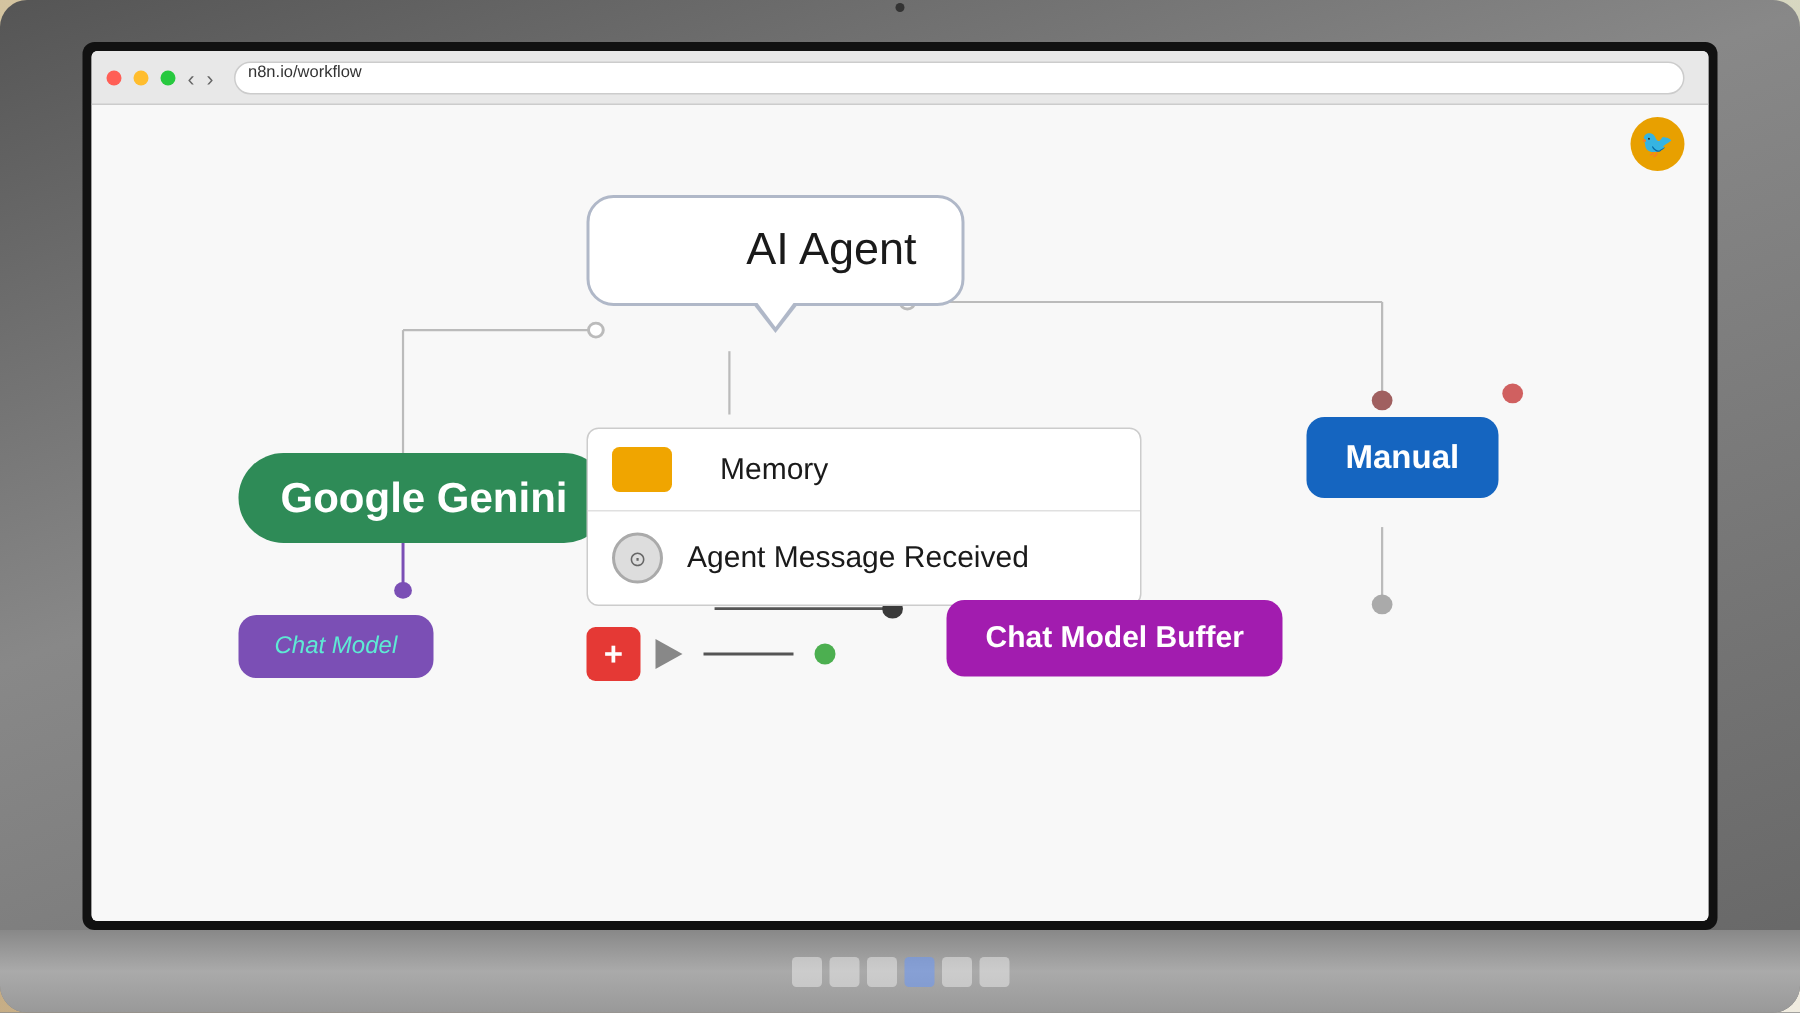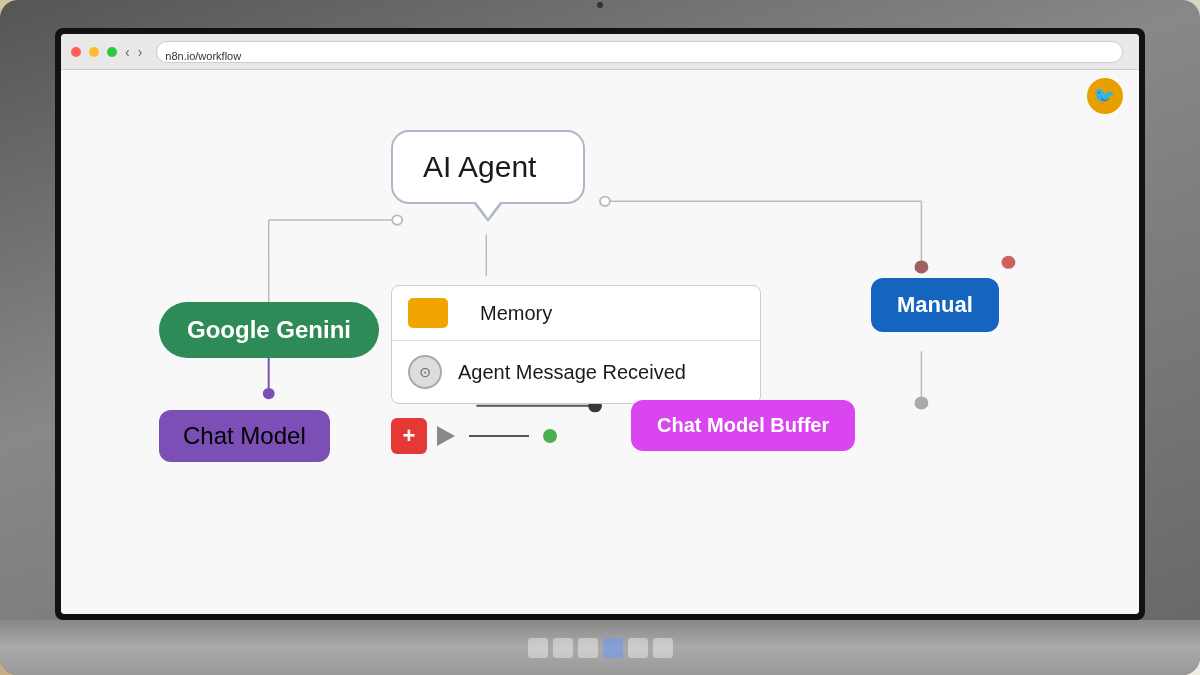--- a/index.html
+++ b/index.html
@@ -72,21 +72,21 @@
 
     .address-bar {
       flex: 1;
       height: 22px;
       background: white;
       border-radius: 11px;
       border: 1px solid #ccc;
       font-size: 11px;
       color: #333;
       display: flex;
-      align-items: flex-end;
+      align-items: flex-start;
       padding: 0 8px;
       margin: 0 6px;
     }
 
     
     .canvas-area {
       position: absolute;
       top: 36px;
       left: 0; right: 0; bottom: 0;
       background: #f8f8f8;
@@ -115,22 +115,22 @@
       align-items: center;
       justify-content: center;
       gap: 6px;
     }
 
     
     .ai-agent-bubble {
       position: absolute;
       top: 60px;
       left: 330px;
-      width: 194px;
-      text-align: left;
+      width: 252px;
+      text-align: right;
     }
 
     .ai-agent-bubble .bubble-box {
       background: white;
       border: 2px solid #b0b8c8;
       border-radius: 18px;
       padding: 18px 30px;
       font-size: 30px;
       font-weight: 400;
       color: #1a1a1a;
@@ -167,37 +167,38 @@
 
     
     .google-gemini-node {
       position: absolute;
       top: 232px;
       left: 98px;
       background: #2e8b57;
       border-radius: 30px;
       padding: 14px 28px;
       color: white;
-      font-size: 24px;
+      font-size: 28px;
       font-weight: 600;
       white-space: nowrap;
     }
 
     
     .chat-model-node {
       position: absolute;
       top: 340px;
       left: 98px;
       background: #7b4fb5;
       border-radius: 12px;
       padding: 12px 24px;
-      color: #000000;
-      font-size: 24px;
+      color: #5eead4;
+      font-size: 16px;
       font-weight: 500;
       white-space: nowrap;
+      font-style: italic;
     }
 
     
     .memory-panel {
       position: absolute;
       top: 215px;
       left: 330px;
       width: 370px;
       background: white;
       border: 1px solid #ccc;
@@ -281,21 +282,21 @@
       border-radius: 50%;
       background: #4caf50;
       flex-shrink: 0;
     }
 
     
     .chat-model-buffer {
       position: absolute;
       top: 330px;
       left: 570px;
-      background: #d946ef;
+      background: #a21caf;
       border-radius: 12px;
       padding: 14px 26px;
       color: white;
       font-size: 20px;
       font-weight: 600;
       white-space: nowrap;
     }
 
     
     .manual-node {

